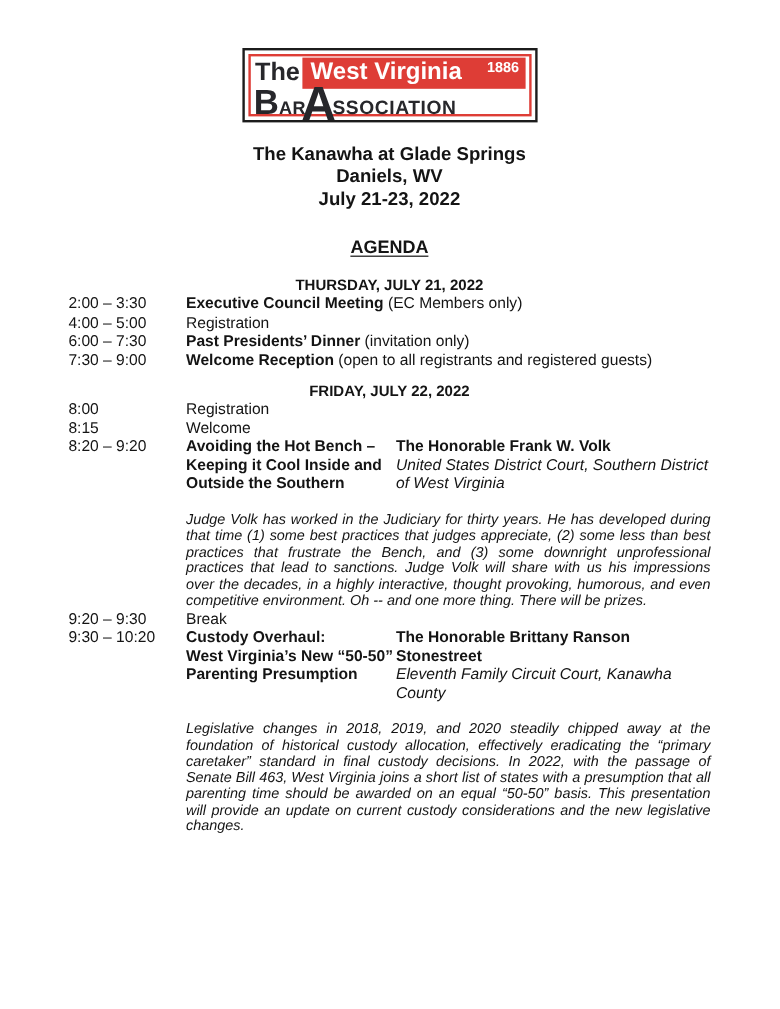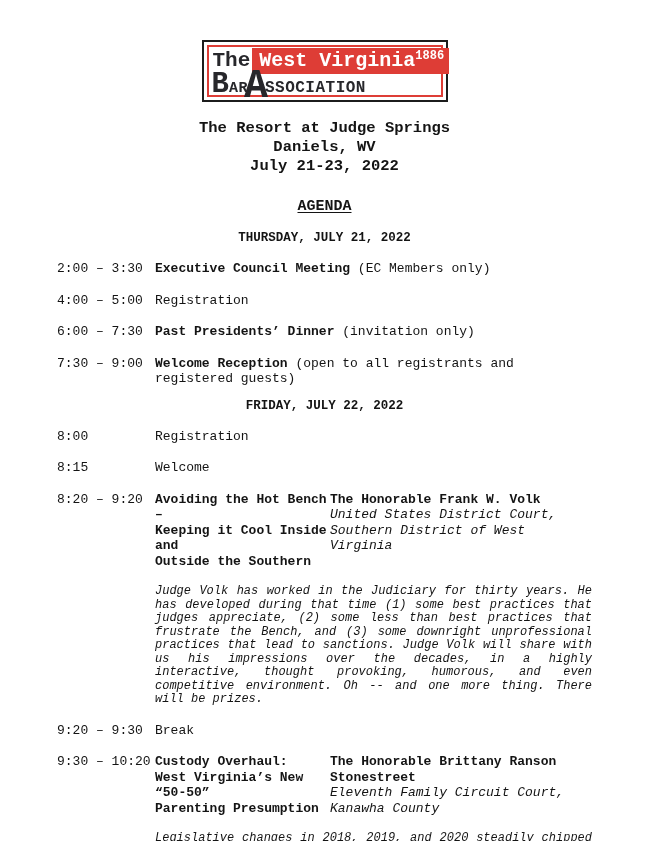--- a/index.html
+++ b/index.html
@@ -4,21 +4,21 @@
 <style>
   :root{
     --red:#de3d36;
     --dark:#27272b;
     --ink:#141414;
   }
   html,body{margin:0;padding:0;background:#ffffff;}
   .page{
     width:649px;height:841px;background:#fff;box-sizing:border-box;
     padding:0 57px;position:relative;overflow:hidden;
-    font-family:Liberation Mono, monospace;color:var(--ink);
+    font-family:Liberation Sans, sans-serif;color:var(--ink);
   }
   
   .logo-outer{
     width:246px;margin:40px auto 0;border:2.5px solid #1c1c1c;
     background:#fff;padding:3px;box-sizing:border-box;
   }
   .logo-frame{
     border:2px solid var(--red);padding:1px 3px 0 3px;position:relative;
     height:52px;box-sizing:border-box;
   }
@@ -50,21 +50,21 @@
   }
   .agenda{
     text-align:center;margin-top:22px;font-weight:bold;font-size:15px;
   }
   .agenda span{text-decoration:underline;text-underline-offset:2px;}
   .day-header{
     text-align:center;font-weight:bold;font-size:12.5px;margin-top:16px;
   }
   .day-header.second{margin-top:12px;}
   
-  .row{display:flex;margin-top:16px;font-size:13px;line-height:15.5px;}
+  .row{display:flex;font-size:13px;line-height:15.5px;}
   .time{width:98px;flex:none;}
   .content{flex:1;}
   .b{font-weight:bold;}
   .stitle{width:175px;flex:none;font-weight:bold;}
   .speaker{flex:1;}
   .sname{font-weight:bold;}
   .saff{font-style:italic;}
   .desc{
     margin:16px 0 0 98px;width:437px;
     font-size:12px;font-style:italic;line-height:13.5px;
@@ -88,21 +88,21 @@
       <div class="logo-row2">
         <span class="bar-b">B</span>
           <span class="bar-ar">AR</span>
           <span class="big-a">A</span>
           <span class="ssoc">SSOCIATION</span>
       </div>
     </div>
   </div>
 
   <div class="title-block">
-    <div>The Resort at Judge Springs</div>
+    <div>The Kanawha at Glade Springs</div>
     <div>Daniels, WV</div>
     <div>July 21-23, 2022</div>
   </div>
 
   <div class="agenda"><span>AGENDA</span></div>
 
   <div class="day-header">THURSDAY, JULY 21, 2022</div>
 
   <div class="row">
     <div class="time">2:00 – 3:30</div>

